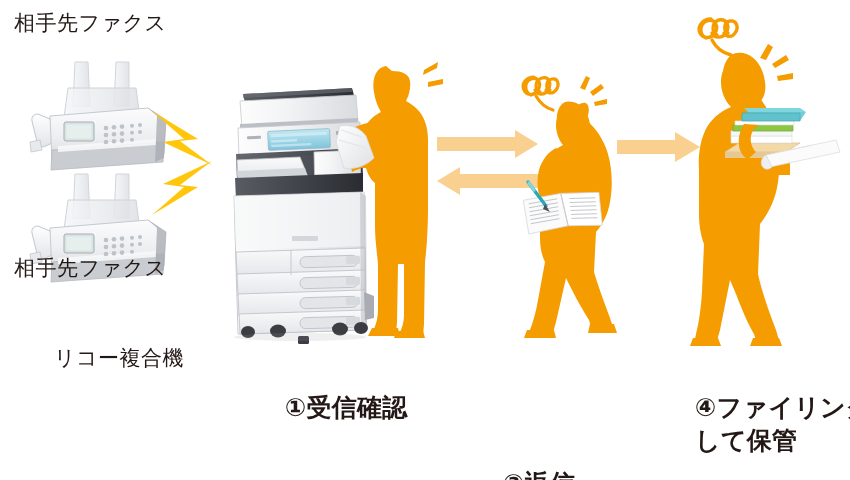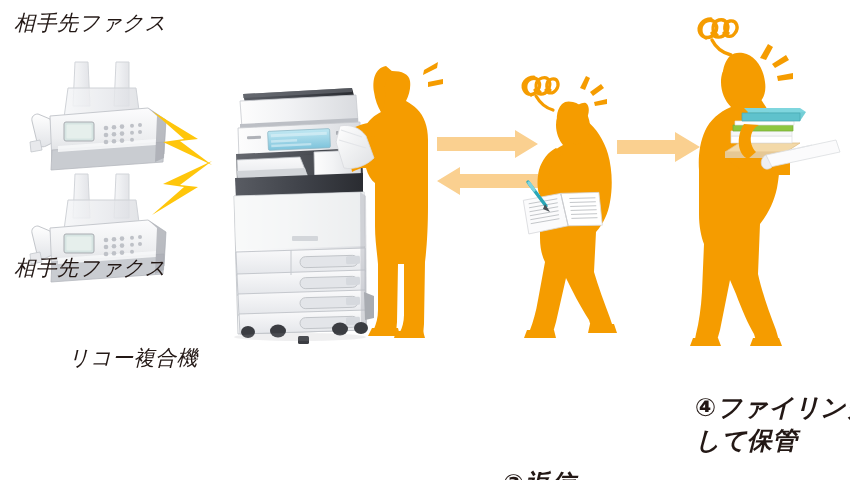--- a/index.html
+++ b/index.html
@@ -13,38 +13,36 @@
     position: relative;
     overflow: hidden;
     font-family: "Liberation Sans", "DejaVu Sans", sans-serif;
     -webkit-font-smoothing: antialiased;
   }
   #stage {
     position: absolute;
     left: 0; top: 0;
     width: 850px;
     height: 480px;
-    font-style: italic;
   }
   .lbl {
     position: absolute;
     color: #231815;
     white-space: nowrap;
     line-height: 1.25;
   }
   .lbl-fax {
     font-size: 21px;
     font-weight: 400;
     letter-spacing: 0.5px;
   }
   .lbl-mfp {
     font-size: 21px;
     font-weight: 400;
     letter-spacing: 0.5px;
-    margin-left: 14px;
   }
   .cap {
     position: absolute;
     color: #231815;
     font-size: 25px;
     font-weight: 700;
     line-height: 1.32;
     letter-spacing: 0.3px;
     white-space: pre-line;
   }
@@ -473,20 +471,23 @@
       <path fill="#F59C00" d="M753 338 L779 338 L782 346 L750 346 Z"></path>
     </g>
   </svg>
 
   <div class="lbl lbl-fax" style="left:14px; top:10px;">相手先ファクス</div>
 
   <div class="lbl lbl-fax" style="left:14px; top:255px;">相手先ファクス</div>
 
   <div class="lbl lbl-mfp" style="left:54px; top:345px;">リコー複合機</div>
 
+  <div class="cap hang" style="left:252px; top:358px;">
+    <span>①</span><span>受信確認</span>
+  </div>
 
 
   <div class="cap hang" style="left:470px; top:434px;">
     <span>③</span><span>返信</span>
   </div>
 
   <div class="cap hang" style="left:662px; top:358px; width:180px;">
     <span>④</span><span>ファイリングして保管</span>
   </div>
 

